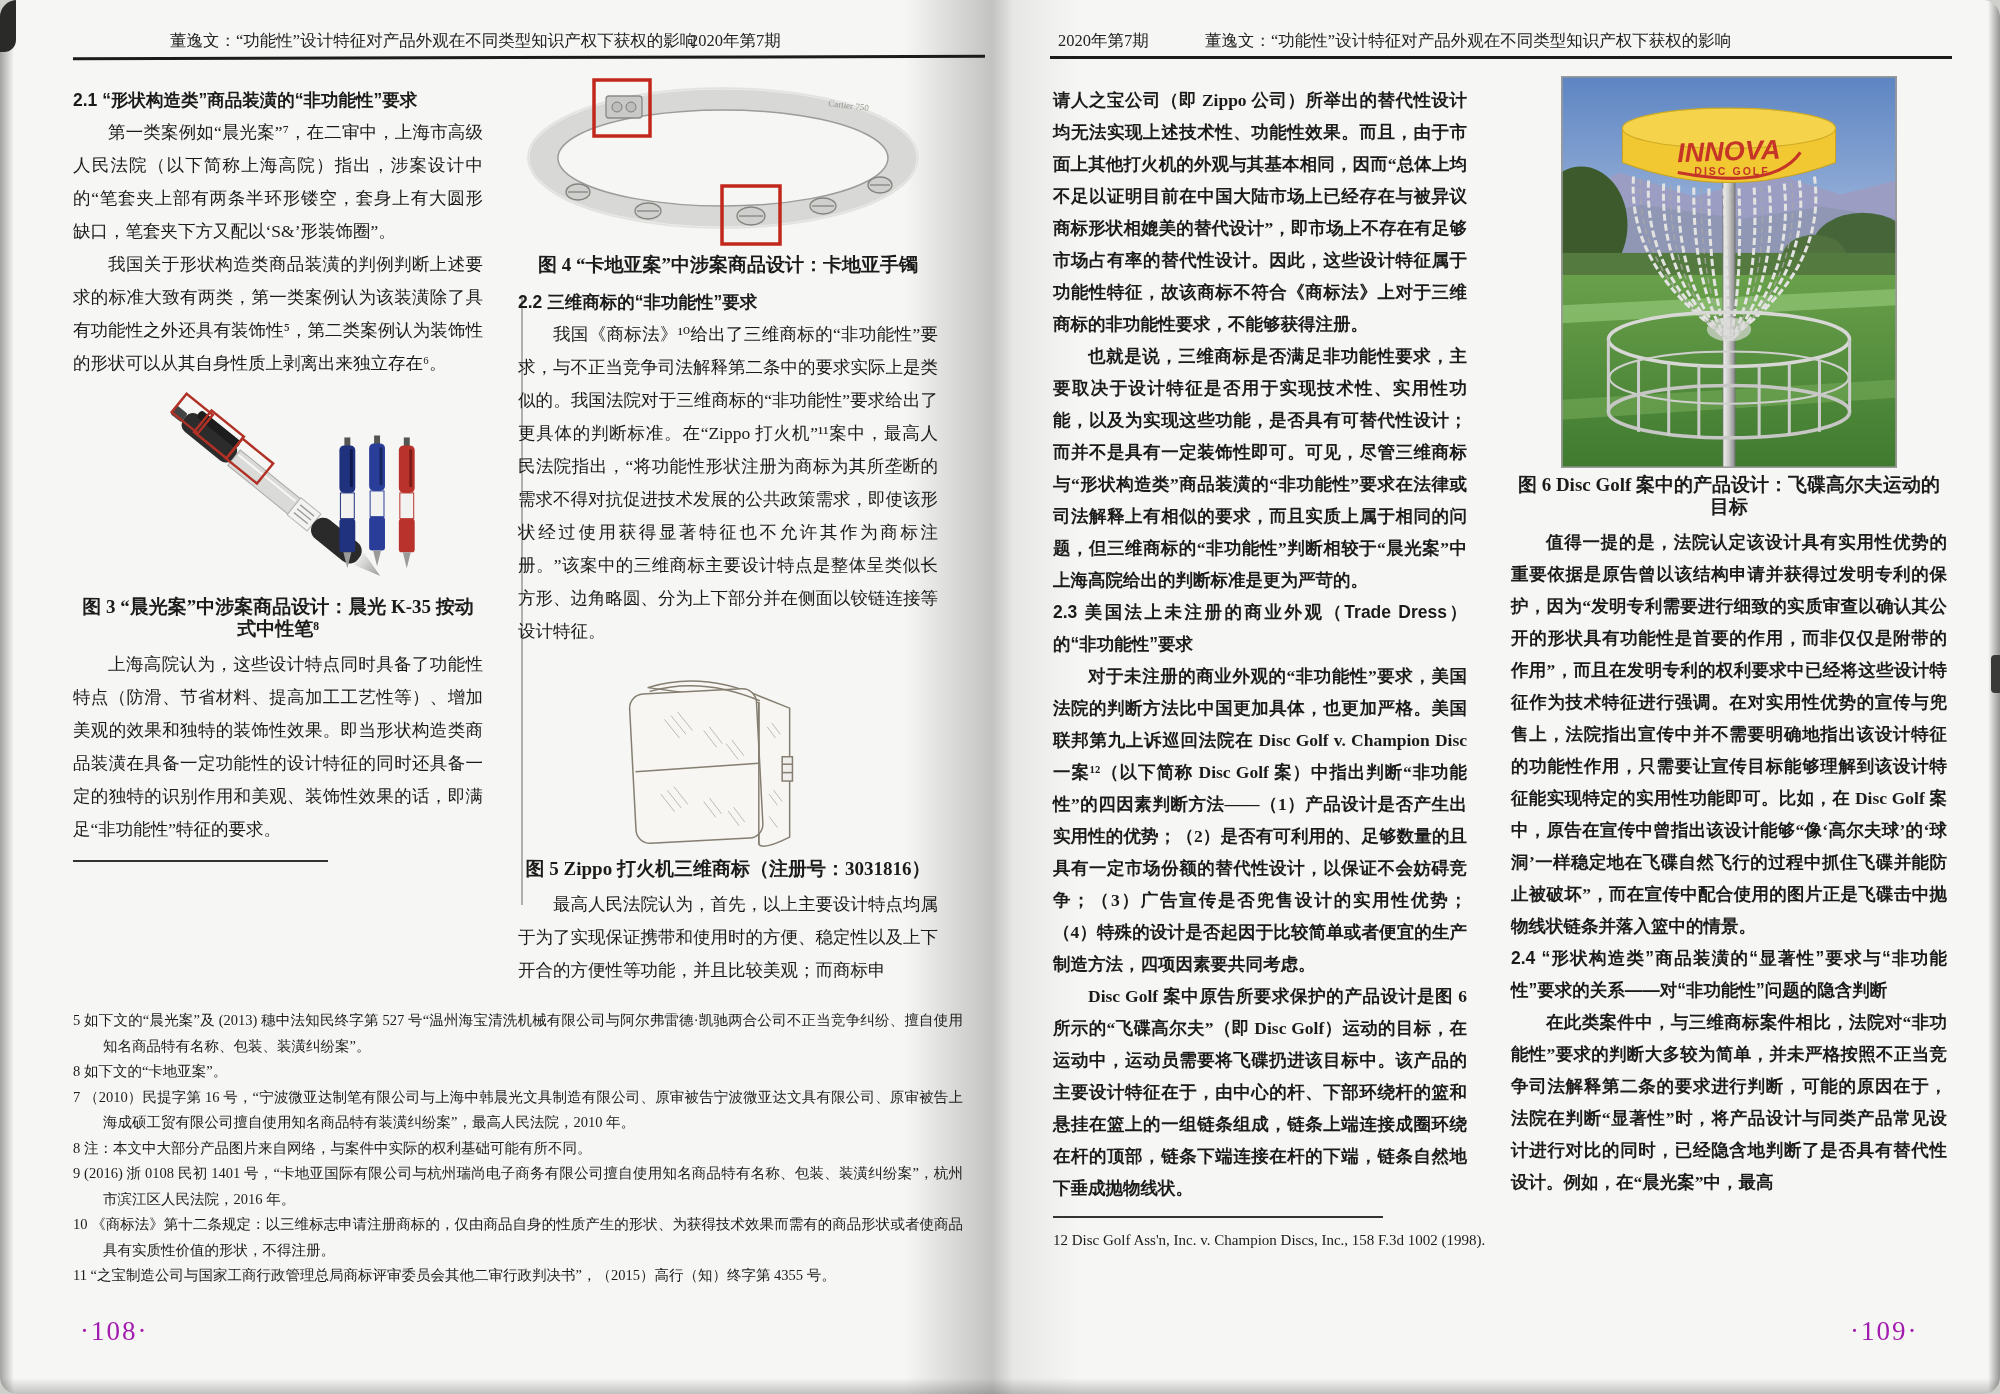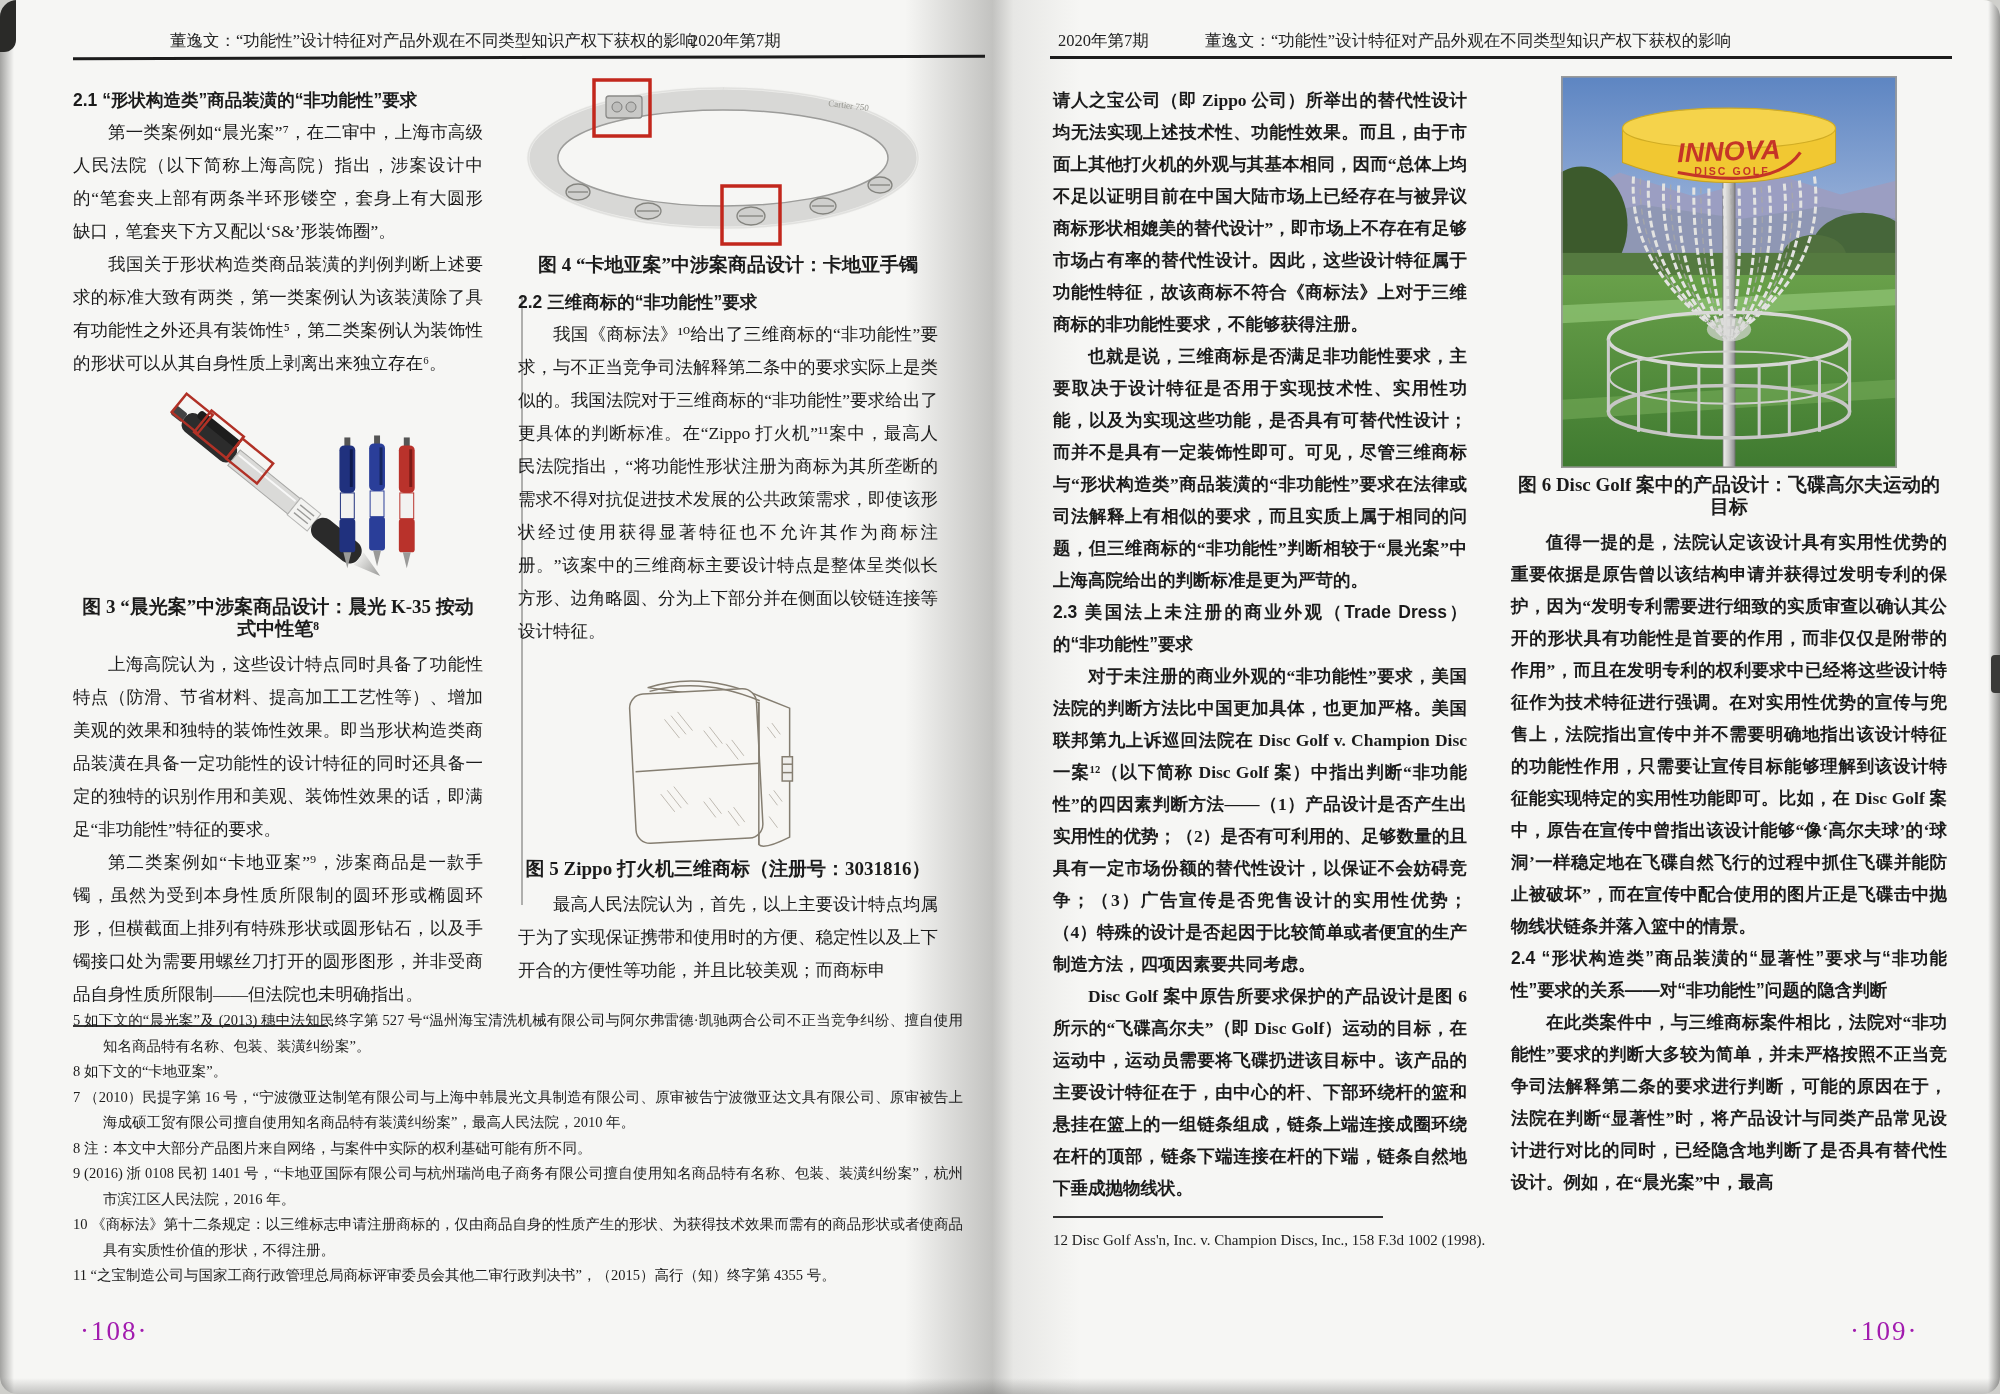--- a/index.html
+++ b/index.html
@@ -105,21 +105,20 @@
         <rect x="0" y="8" width="16" height="48" rx="5" fill="#b9322b"></rect>
         <line x1="12" y1="12" x2="12" y2="50" stroke="#7c1c17" stroke-width="3"></line>
         <rect x="1" y="56" width="14" height="26" fill="#f2f2f0" stroke="#b9322b" stroke-width="1"></rect>
         <rect x="0" y="82" width="16" height="34" rx="3" fill="#b9322b"></rect>
         <polygon points="4,116 12,116 8,132" fill="#9a9a98"></polygon>
       </g>
     </svg>
     <p class="caption">图 3  “晨光案”中涉案商品设计：晨光 K-35 按动式中性笔⁸</p>
 
     <p class="para">上海高院认为，这些设计特点同时具备了功能性特点（防滑、节省材料、提高加工工艺性等）、增加美观的效果和独特的装饰性效果。即当形状构造类商品装潢在具备一定功能性的设计特征的同时还具备一定的独特的识别作用和美观、装饰性效果的话，即满足“非功能性”特征的要求。</p>
-    <p class="para">第二类案例如“卡地亚案”⁹，涉案商品是一款手镯，虽然为受到本身性质所限制的圆环形或椭圆环形，但横截面上排列有特殊形状或圆形钻石，以及手镯接口处为需要用螺丝刀打开的圆形图形，并非受商品自身性质所限制——但法院也未明确指出。</p>
     <div class="fn-sep"></div>
   </div>
 
   <div class="col" style="left:518px;top:70px;width:420px;">
 
     <svg class="fig" width="420" height="178" viewBox="0 0 420 178">
       <path d="M205,18 a195,70 0 1,0 0.1,0 Z M205,40 a165,48 0 1,1 -0.1,0 Z" fill="#d8d8d6" fill-rule="evenodd" stroke="#9c9c9a" stroke-width="1.5"></path>
       <path d="M205,18 a195,70 0 1,0 0.1,0" fill="none" stroke="#f2f2f0" stroke-width="3" opacity="0.8"></path>
 
       <g fill="#cfcfcd" stroke="#84847f" stroke-width="1.3">

